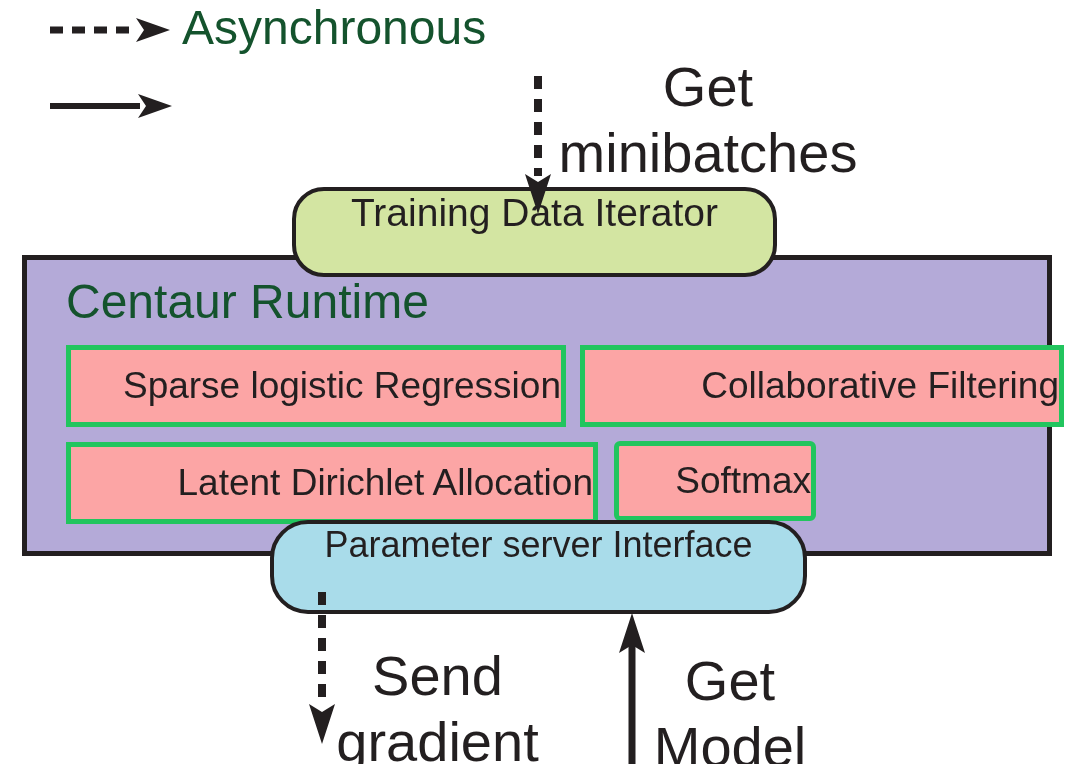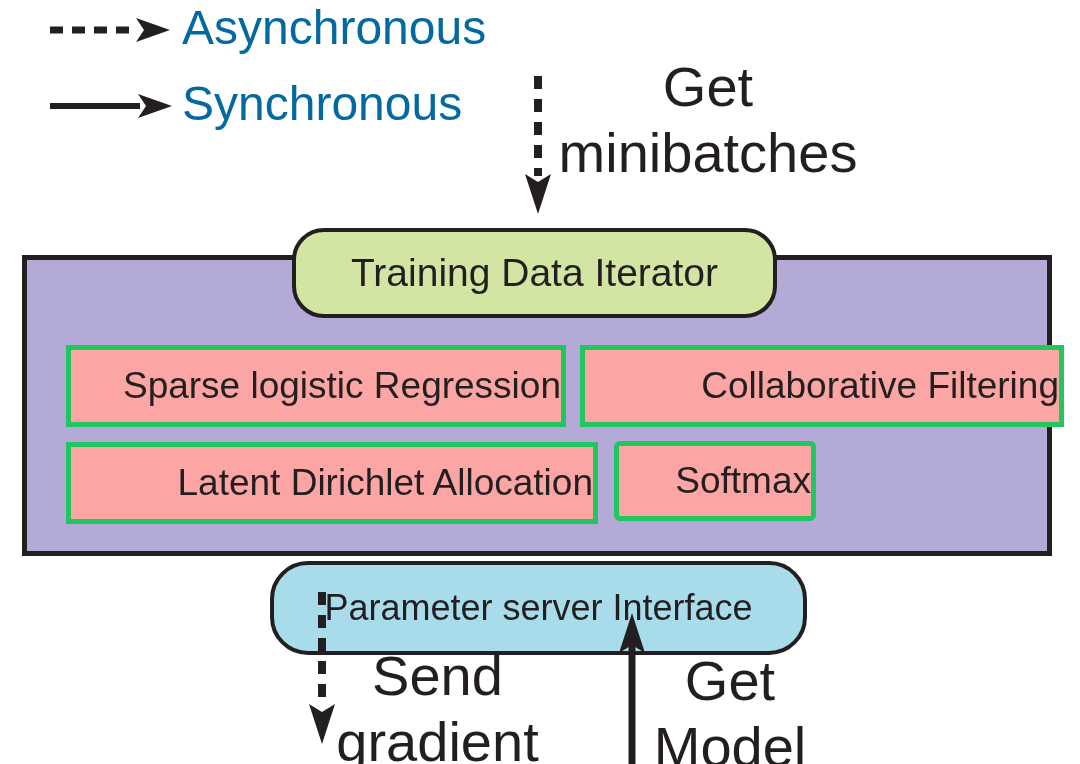--- a/index.html
+++ b/index.html
@@ -6,35 +6,34 @@
   #canvas{
     position:relative;
     width:1080px;height:764px;
     background:#ffffff;
     font-family:"Liberation Sans","DejaVu Sans",sans-serif;
     color:#231f20;
     overflow:hidden;
   }
   .abs{position:absolute;}
   .label{
-    color:#0369a1;
+    color:#14532d;
     white-space:nowrap;
   }
   .legend-label{font-size:48px;line-height:1;}
   .flow-label{
     font-size:56px;line-height:1.18;
     text-align:center;
     white-space:pre-line;
   }
   .pill{
     box-sizing:border-box;
     border:4px solid #231f20;
-    display:flex;align-items:center;justify-content:center;
+    display:flex;justify-content:center;
     text-align:center;
-    margin-top:41px;
   }
   #iterator-pill{
     left:292px;top:187px;width:485px;height:90px;
     background:#d3e5a2;border-radius:32px;
     font-size:39px;z-index:2;
   }
   #ps-pill{
     left:270px;top:520px;width:537px;height:94px;
     background:#a9dcea;border-radius:38px;
     font-size:36px;z-index:3;
@@ -72,34 +71,34 @@
   <svg class="arrow abs" style="left:50px;top:16px;" width="122" height="28">
     <line x1="0" y1="14" x2="88" y2="14" stroke-width="7" stroke-dasharray="13 9"></line>
     <path class="head" d="M86,2 L120,14 L86,26 L94,14 Z"></path>
   </svg>
   <div class="abs label legend-label" style="left:182px;top:4px;">Asynchronous</div>
 
   <svg class="arrow abs" style="left:50px;top:92px;" width="122" height="28">
     <line x1="0" y1="14" x2="90" y2="14" stroke-width="6"></line>
     <path class="head" d="M88,2 L122,14 L88,26 L96,14 Z"></path>
   </svg>
-  <div class="abs label legend-label" style="left:182px;top:80px;">Synchronous</div>
 
   <div class="abs flow-label" style="left:548px;top:54px;width:320px;">Get
 minibatches</div>
   <svg class="arrow abs" style="left:521px;top:76px;" width="34" height="140">
     <line x1="17" y1="0" x2="17" y2="100" stroke-width="8" stroke-dasharray="13 10"></line>
     <path class="head" d="M4,98 L17,138 L30,98 L17,106 Z"></path>
   </svg>
 
   <div id="iterator-pill" class="abs pill">
     <span>Training Data Iterator</span>
   </div>
 
   <div id="runtime-box" class="abs"></div>
+  <div id="runtime-title" class="abs label">Centaur Runtime</div>
 
   <div id="module-0" class="abs module-box">
     <span>Sparse logistic Regression</span>
   </div>
   <div id="module-1" class="abs module-box">
     <span>Collaborative Filtering</span>
   </div>
   <div id="module-2" class="abs module-box">
     <span>Latent Dirichlet Allocation</span>
   </div>

